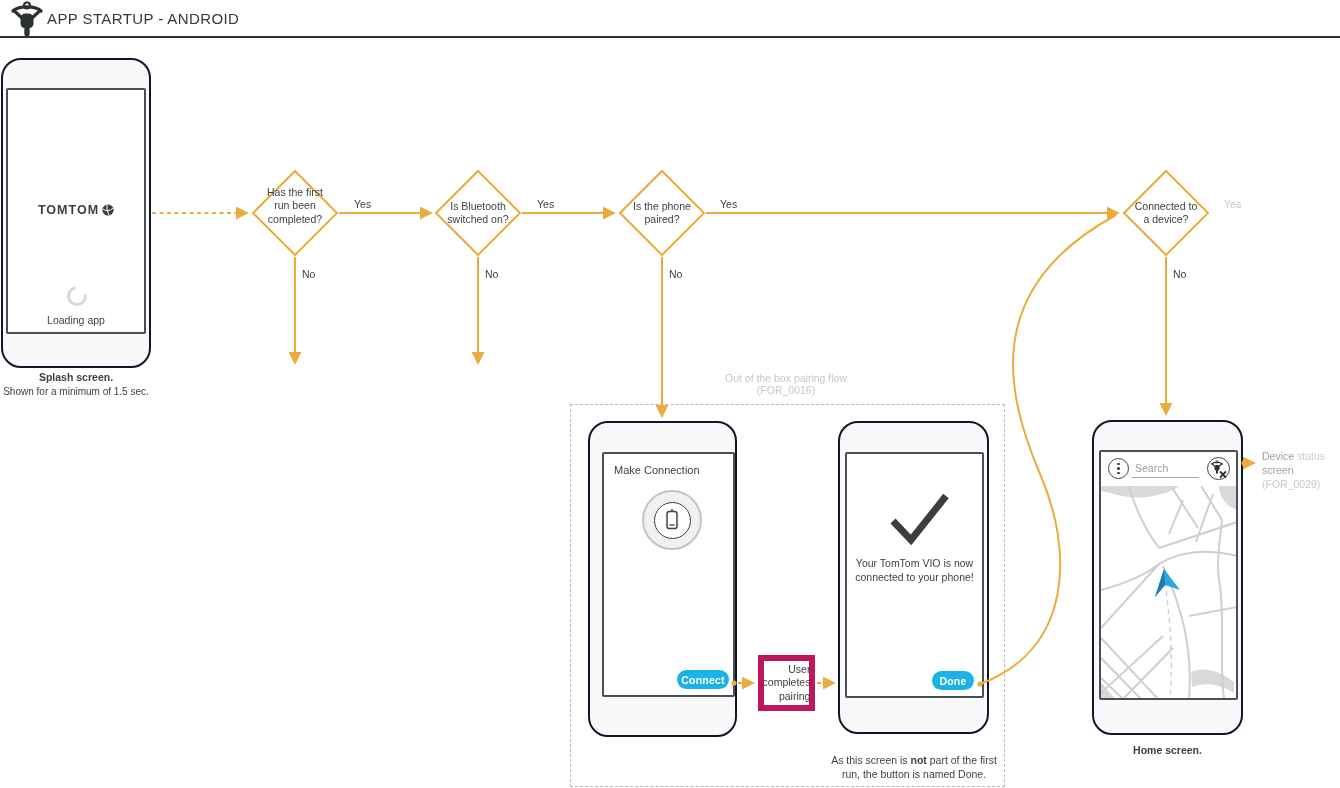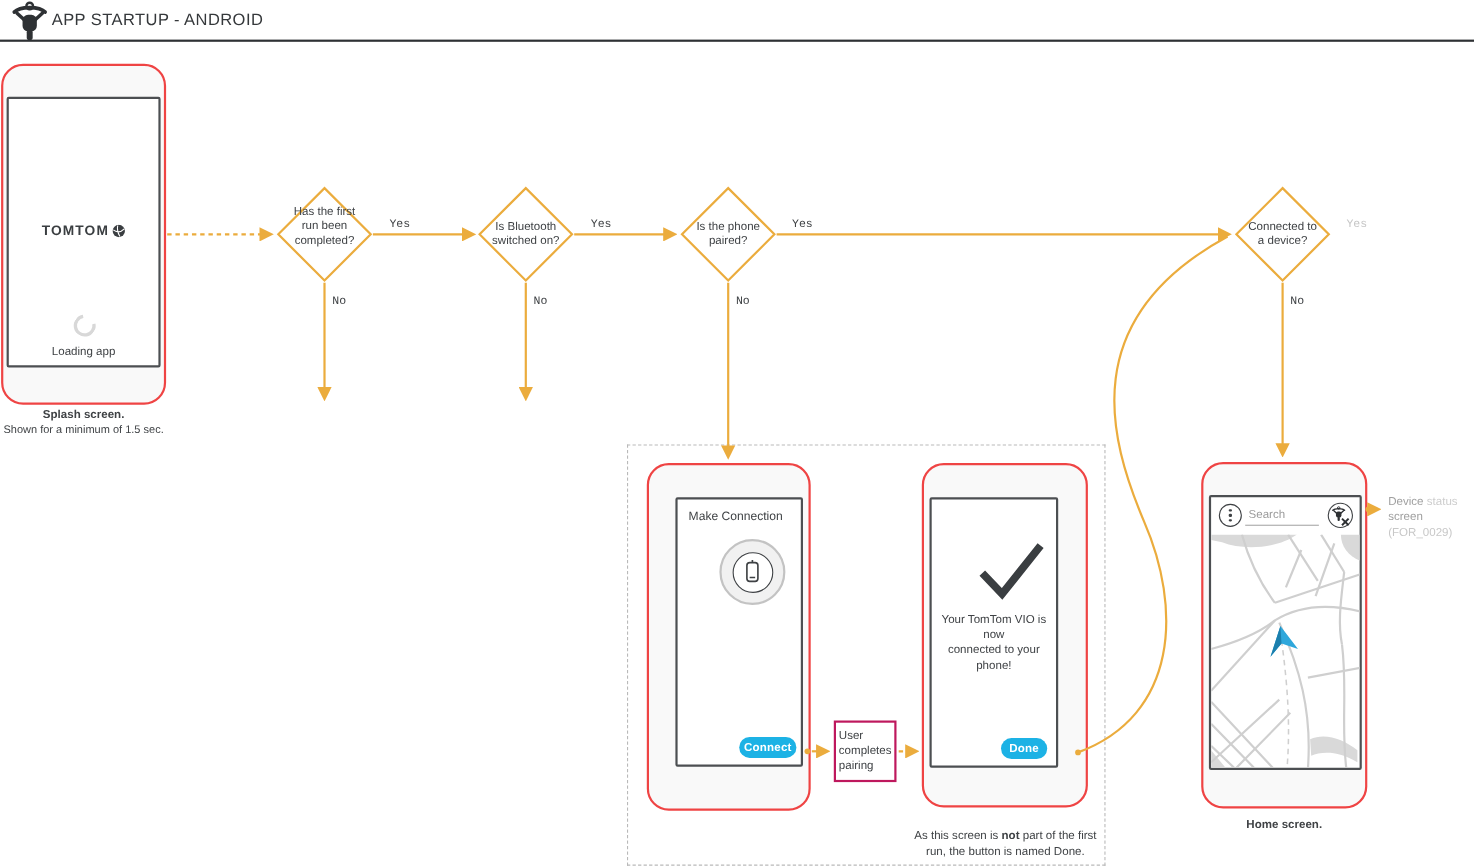--- a/index.html
+++ b/index.html
@@ -1,37 +1,37 @@
 <!DOCTYPE html>
 <html><head>
 <meta charset="utf-8">
 <style>
   html,body{margin:0;padding:0;background:#fff;}
   .canvas{position:relative;width:1340px;height:788px;background:#fff;overflow:hidden;
           font-family:"Liberation Sans",sans-serif;color:#3f4245;}
   .abs{position:absolute;}
   .rule{position:absolute;left:0;top:36px;width:1340px;height:2px;background:#2e3134;}
   .title{position:absolute;left:47px;top:10px;font-size:15px;font-weight:400;letter-spacing:.4px;color:#35383b;}
-  .phone{position:absolute;background:#f9f9f9;border:2px solid #ef4444;border-radius:20px;box-sizing:border-box;z-index:2;}
+  .phone{position:absolute;background:#f9f9f9;border:2px solid #0f172a;border-radius:20px;box-sizing:border-box;z-index:2;}
   .screen{position:absolute;background:#fff;border:2px solid #4c4f52;border-radius:2px;box-sizing:border-box;}
   .cap{font-size:10.5px;line-height:1.32;text-align:center;white-space:pre-line;color:#3f4245;}
   .b{font-weight:700;}
   .dlab{position:absolute;width:88px;text-align:center;font-size:10.5px;line-height:1.28;white-space:pre-line;color:#3f4245;z-index:4;}
-  .lbl{position:absolute;font-size:10.5px;color:#3f4245;z-index:4;font-family:Liberation Mono, monospace;}
+  .lbl{position:absolute;font-size:10.5px;color:#3f4245;z-index:4;}
   .pill{position:absolute;display:flex;align-items:center;justify-content:center;background:#1cb2e5;color:#fff;
         border-radius:10px;font-size:10.5px;font-weight:700;letter-spacing:.2px;}
   .graylbl{color:#c8c7c5;}
   .spinner{position:absolute;width:20px;height:20px;border:3px solid #d8d8d8;border-top-color:transparent;
            border-radius:50%;transform:rotate(35deg);box-sizing:border-box;}
   .circle-btn{position:absolute;border:1.5px solid #3f4245;border-radius:50%;background:#fff;box-sizing:border-box;}
   .dots{display:flex;flex-direction:column;align-items:center;justify-content:center;height:100%;gap:2px;}
   .dots i{width:2.5px;height:2.5px;border-radius:50%;background:#3f4245;}
   .searchline{position:absolute;background:#a9a9a9;height:1px;}
-  .pairbox{position:absolute;border:2px solid #be185d;background:#fff;box-sizing:border-box;z-index:2;
-           display:flex;align-items:center;justify-content:center;text-align:left;
+  .pairbox{position:absolute;border:6px solid #be185d;background:#fff;box-sizing:border-box;z-index:2;
+           display:flex;align-items:center;justify-content:center;text-align:right;
            font-size:10.5px;line-height:1.3;white-space:pre-line;color:#3f4245;}
   .dashbox{position:absolute;border:1px dashed #b9b9b9;z-index:1;}
   .note{font-size:10.5px;line-height:1.35;}
 </style>
 </head>
 <body>
 
 <div class="canvas">
 
   <svg width="0" height="0" style="position:absolute" aria-hidden="true">
@@ -46,20 +46,22 @@
     </defs>
   </svg>
 
   <svg class="abs" style="left:10px;top:1px" width="34" height="36" viewBox="0 0 34 36">
       <use href="#scoot"></use>
     </svg>
   <div class="title">APP STARTUP - ANDROID</div>
   <div class="rule"></div>
 
   <div class="dashbox" style="left:570px;top:404px;width:433px;height:381px"></div>
+  <div class="lbl graylbl" style="left:676px;top:372px;width:220px;text-align:center;white-space:pre-line">Out of the box pairing flow
+(FOR_0016)</div>
 
   <svg class="abs" style="left:0;top:0;z-index:3;pointer-events:none" width="1340" height="788" viewBox="0 0 1340 788">
     <defs>
       <marker id="ah" viewBox="0 0 10 10" refX="7" refY="5" markerWidth="6.5" markerHeight="6.5" orient="auto">
         <path d="M0,0 L10,5 L0,10 Z" fill="#EBAC3D"></path>
       </marker>
       <linearGradient id="fadeR" x1="0" y1="0" x2="1" y2="0">
         <stop offset="0" stop-color="#EBAC3D"></stop>
           <stop offset="1" stop-color="#EBAC3D" stop-opacity="0"></stop>
       </linearGradient>
@@ -116,21 +118,21 @@
         </svg>
       </div>
       <div class="spinner" style="left:59px;top:196px"></div>
       <div class="cap abs" style="left:0;top:224px;width:100%">Loading app</div>
     </div>
   </div>
   <div class="cap abs b" style="left:0px;top:371px;width:152px">Splash screen.</div>
   <div class="cap abs" style="left:-14px;top:385px;width:180px;font-size:10px">Shown for a minimum of 1.5 sec.</div>
 
   <div class="phone" style="left:588px;top:421px;width:149px;height:316px">
-    <div class="screen" style="left:24px;top:29px;width:116px;height:245px">
+    <div class="screen" style="left:12px;top:29px;width:133px;height:245px">
       <div class="abs" style="left:10px;top:10px;font-size:11px">Make Connection</div>
       <div class="abs" style="left:38px;top:36px;width:56px;height:56px;border:2px solid #c3c3c3;border-radius:50%;
                   background:#f1f1f1;display:flex;align-items:center;justify-content:center">
         <div style="width:37px;height:37px;border:1.5px solid #3f4245;border-radius:50%;background:#fff;
                     display:flex;align-items:center;justify-content:center;box-sizing:border-box">
           <svg width="16" height="24" viewBox="0 0 16 24">
             <rect x="3" y="3.5" width="10" height="17" rx="2.6" fill="none" stroke="#3f4245" stroke-width="1.5"></rect>
             <path d="M8,1 V3.5" stroke="#3f4245" stroke-width="1.5"></path>
             <path d="M5.5,17 H10.5" stroke="#3f4245" stroke-width="1.3"></path>
           </svg>
@@ -138,21 +140,21 @@
       </div>
       <div class="pill" style="right:4px;bottom:6px;width:52px;height:19px">Connect</div>
     </div>
   </div>
 
   <div class="pairbox" style="left:758px;top:655px;width:57px;height:56px">User
 completes
 pairing</div>
 
   <div class="phone" style="left:838px;top:421px;width:151px;height:313px">
-    <div class="screen" style="left:5px;top:29px;width:117px;height:246px">
+    <div class="screen" style="left:5px;top:29px;width:139px;height:246px">
       <svg class="abs" style="left:40px;top:38px" width="64" height="56" viewBox="0 0 64 56">
         <path d="M6,29 L24,48 L59,4" stroke="#3a3e41" stroke-width="7" fill="none"></path>
       </svg>
       <div class="cap abs" style="left:0;top:103px;width:100%">Your TomTom VIO is now
 connected to your phone!</div>
       <div class="pill" style="right:8px;bottom:6px;width:42px;height:19px">Done</div>
     </div>
   </div>
   <div class="cap abs" style="left:828px;top:740px;width:172px">
     <span>As this screen is </span><span class="b">not</span><span> part of the first run, the button is named Done.</span>

